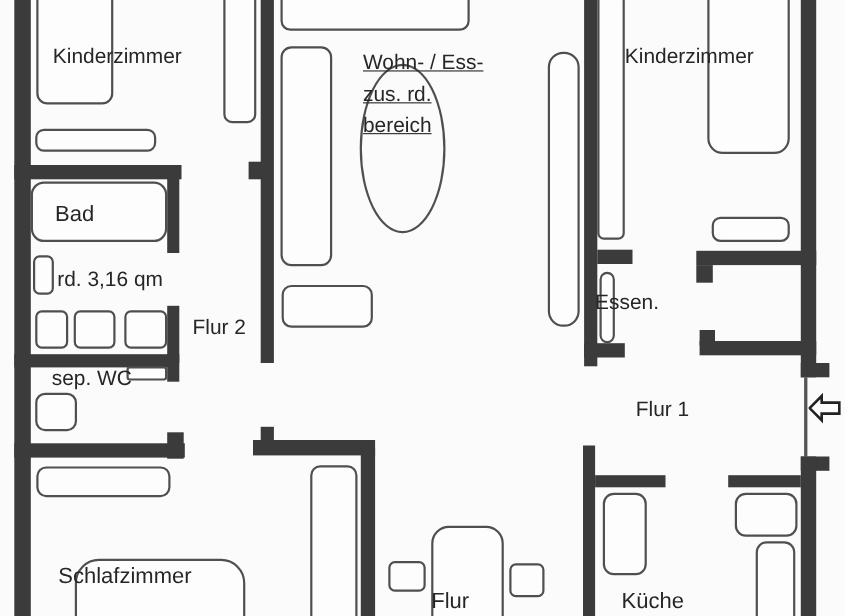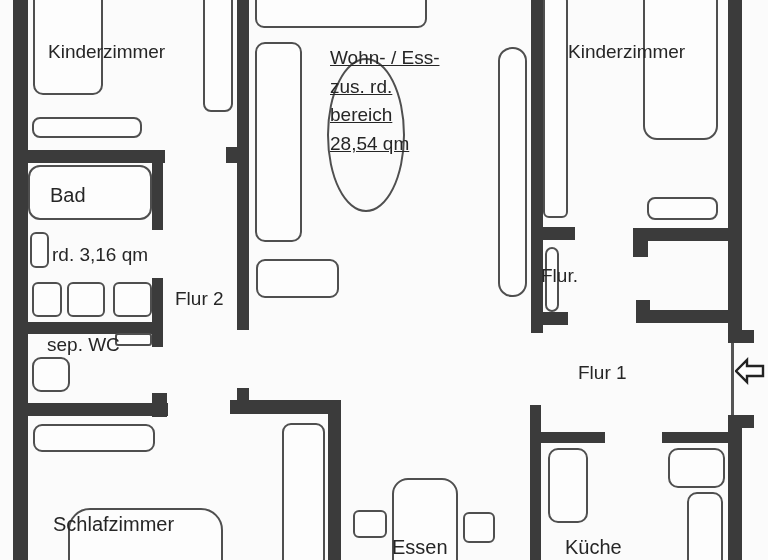--- a/index.html
+++ b/index.html
@@ -99,38 +99,37 @@
   <div class="furn" style="left:548px;top:448px;width:40px;height:75px;border-radius:10px"></div>
   <div class="furn" style="left:668px;top:448px;width:57px;height:40px;border-radius:10px"></div>
   <div class="furn" style="left:687px;top:492px;width:36px;height:70px;border-radius:10px 10px 0 0"></div>
 
   <div class="label" style="left:48px;top:41px">Kinderzimmer</div>
 
   <div class="label multiline" style="left:330px;top:44px;line-height:28.5px">
     <span>Wohn- / Ess-</span>
     <span>zus. rd.</span>
     <span>bereich</span>
-    <span>28,54 qm</span>
   </div>
 
   <div class="label" style="left:568px;top:41px">Kinderzimmer</div>
 
   <div class="label" style="left:50px;top:184px;font-size:20px">Bad</div>
   <div class="label" style="left:52px;top:244px">rd. 3,16 qm</div>
 
   <div class="label" style="left:175px;top:288px">Flur 2</div>
 
   <div class="label" style="left:47px;top:334px">sep. WC</div>
 
-  <div class="label" style="left:541px;top:265px">Flur.</div>
+  <div class="label" style="left:541px;top:265px">Essen.</div>
 
 
   <div class="label" style="left:578px;top:362px">Flur 1</div>
 
   <div class="label" style="left:53px;top:513px;font-size:20px">Schlafzimmer</div>
-  <div class="label" style="left:392px;top:536px;font-size:20px">Essen</div>
+  <div class="label" style="left:392px;top:536px;font-size:20px">Flur</div>
   <div class="label" style="left:565px;top:536px;font-size:20px">Küche</div>
 
   <svg class="arrow" style="left:735px;top:355px" width="30" height="32" viewBox="0 0 30 32">
     <polygon points="1,16 12,5 12,11 28,11 28,21 12,21 12,27" fill="#fdfdfd" stroke="#222" stroke-width="2.4" stroke-linejoin="miter"></polygon>
   </svg>
 
 </div>
 
 </body></html>

